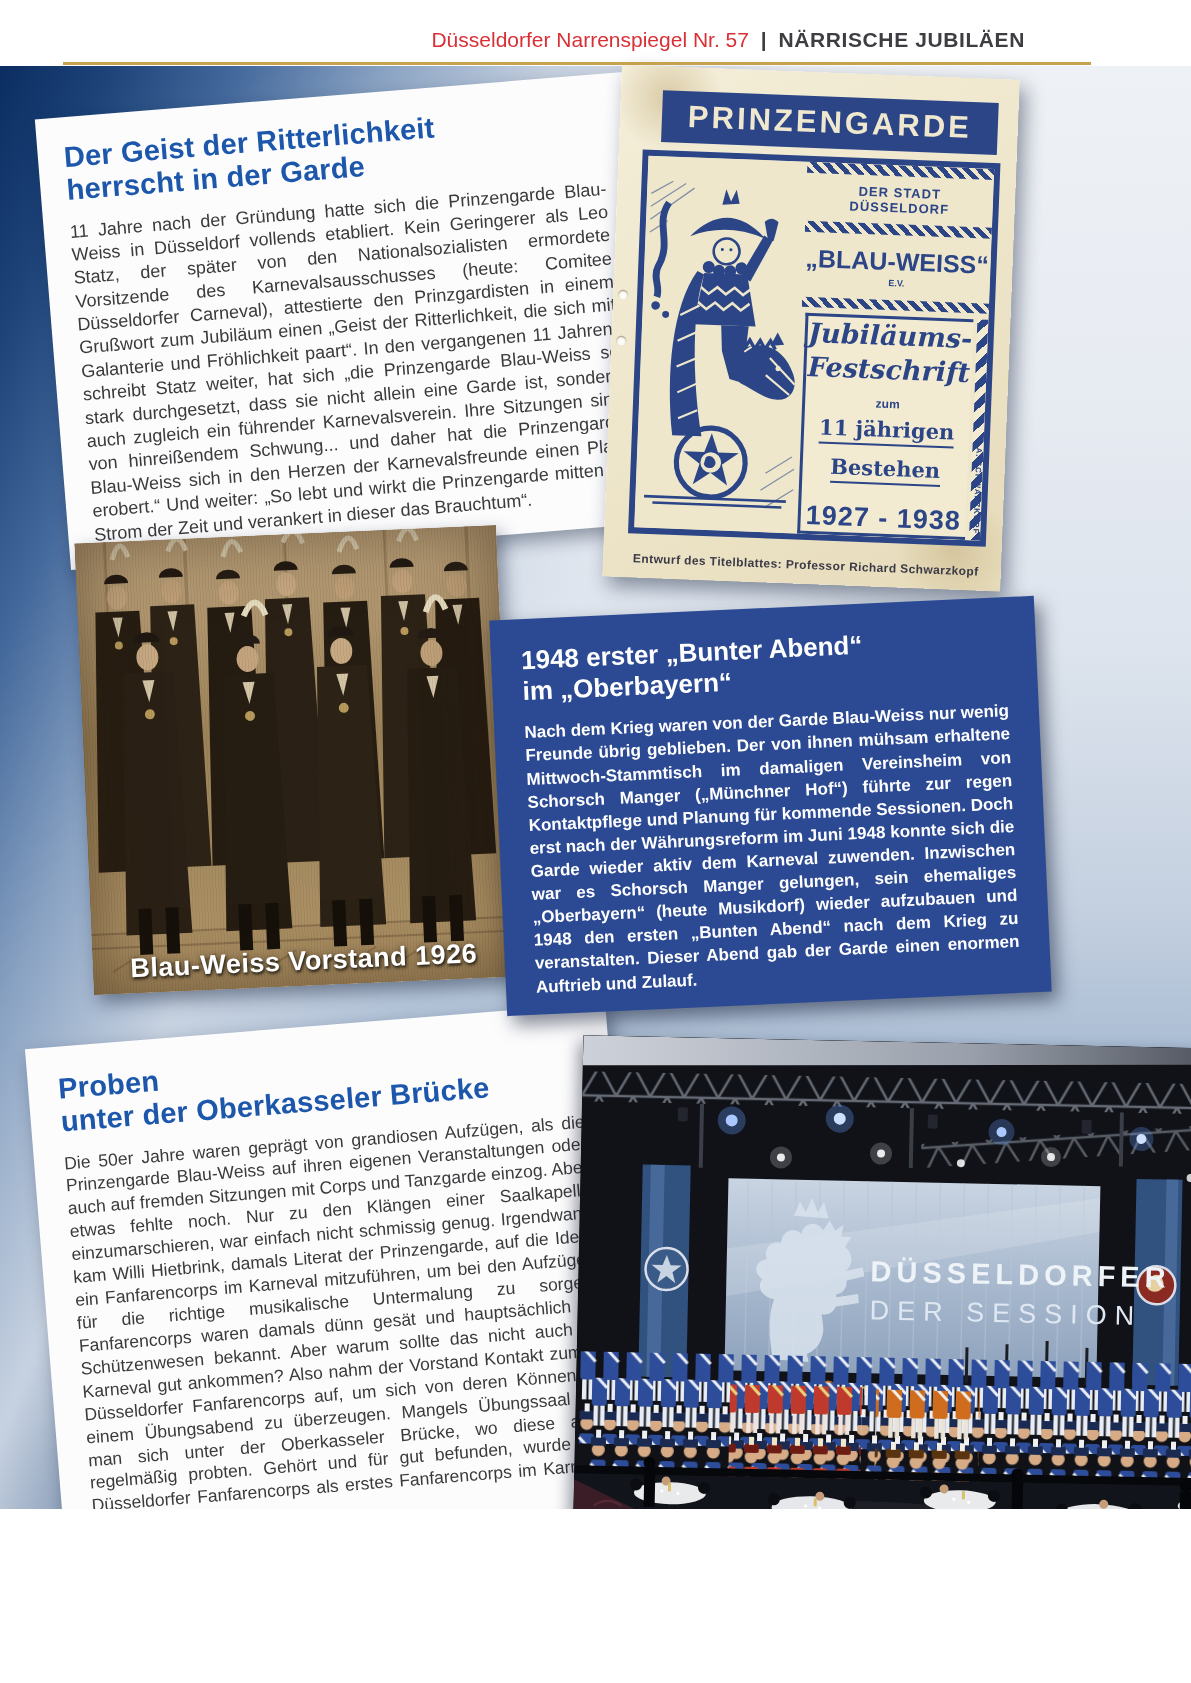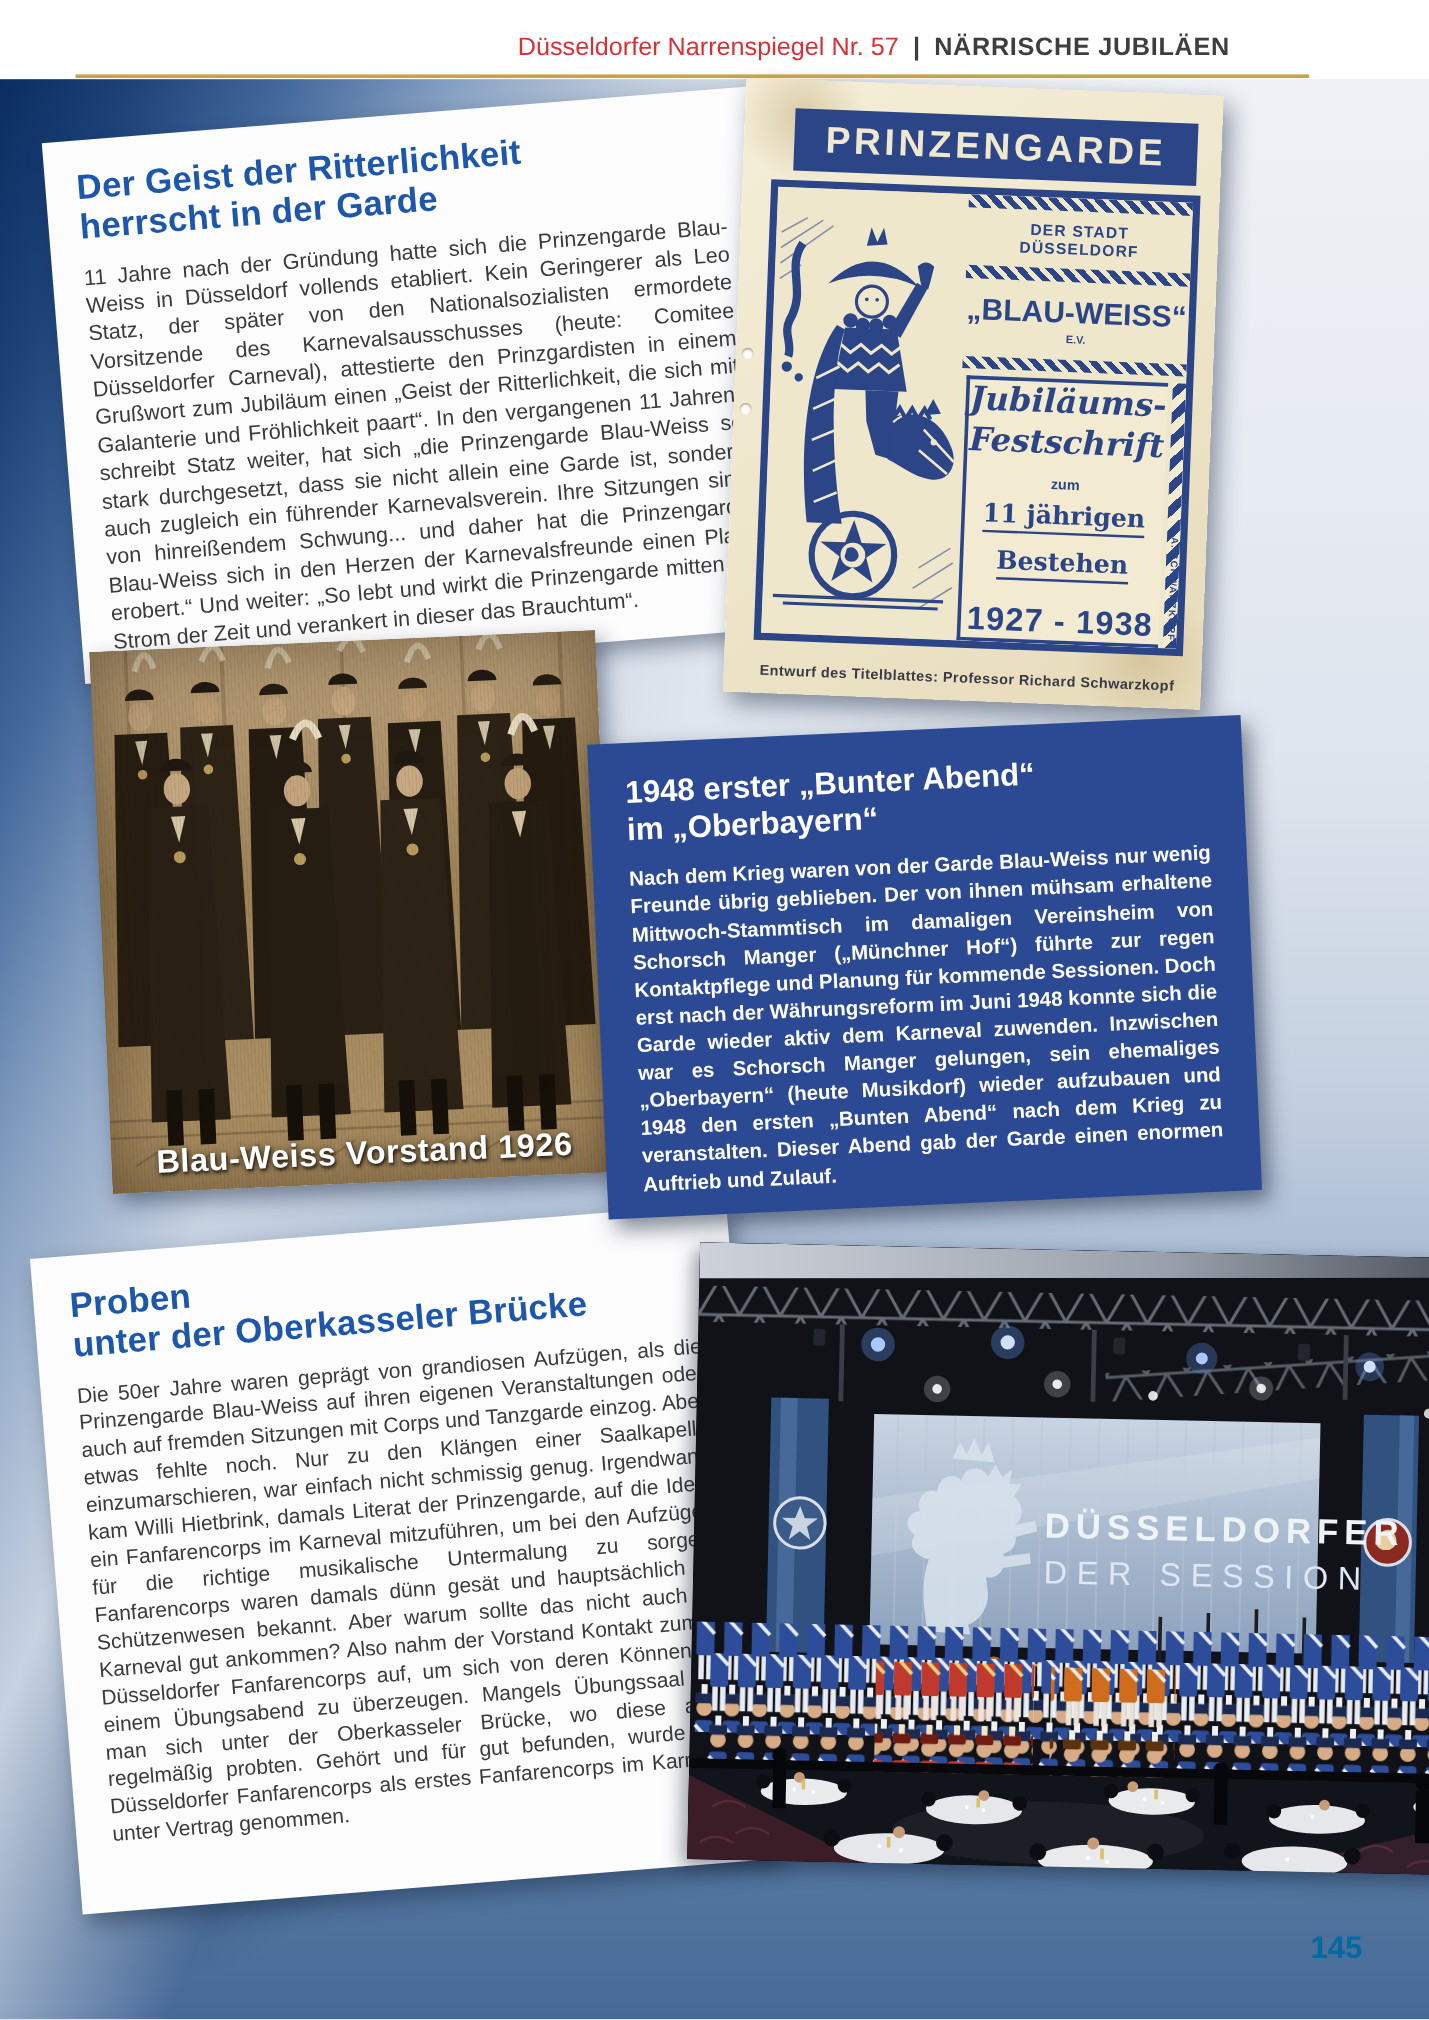--- a/index.html
+++ b/index.html
@@ -1,16 +1,16 @@
 <!DOCTYPE html>
 <html><head>
 <meta charset="utf-8">
 <style>
   html,body{margin:0;padding:0;background:#ffffff;}
-  .page{position:relative;width:1191px;height:1683px;overflow:hidden;background:#ffffff;
+  .page{position:relative;width:1191px;height:1509px;overflow:hidden;background:#ffffff;
         font-family:"Liberation Sans",sans-serif;}
   
   .bg{position:absolute;left:0;top:66px;width:1191px;height:1617px;
       background:
         linear-gradient(112deg,#0b2d61 0%,#1d4379 6%,#44699c 13%,#8aa3c3 21%,#c7d2e1 30%,rgba(231,235,241,0) 43%),
         radial-gradient(ellipse 420px 300px at 4% 86%,rgba(12,40,85,.55),rgba(12,40,85,0) 70%),
         linear-gradient(180deg,#eef1f5 0%,#e7ebf2 20%,#dde4ed 36%,#c4d0e0 52%,#9db3cd 66%,#7392b8 80%,#54779f 92%,#476998 100%);}
   
   .header{position:absolute;top:28px;right:166px;font-size:21px;white-space:nowrap;z-index:6;}
   .header .mag{color:#d92f35;font-weight:500;}

